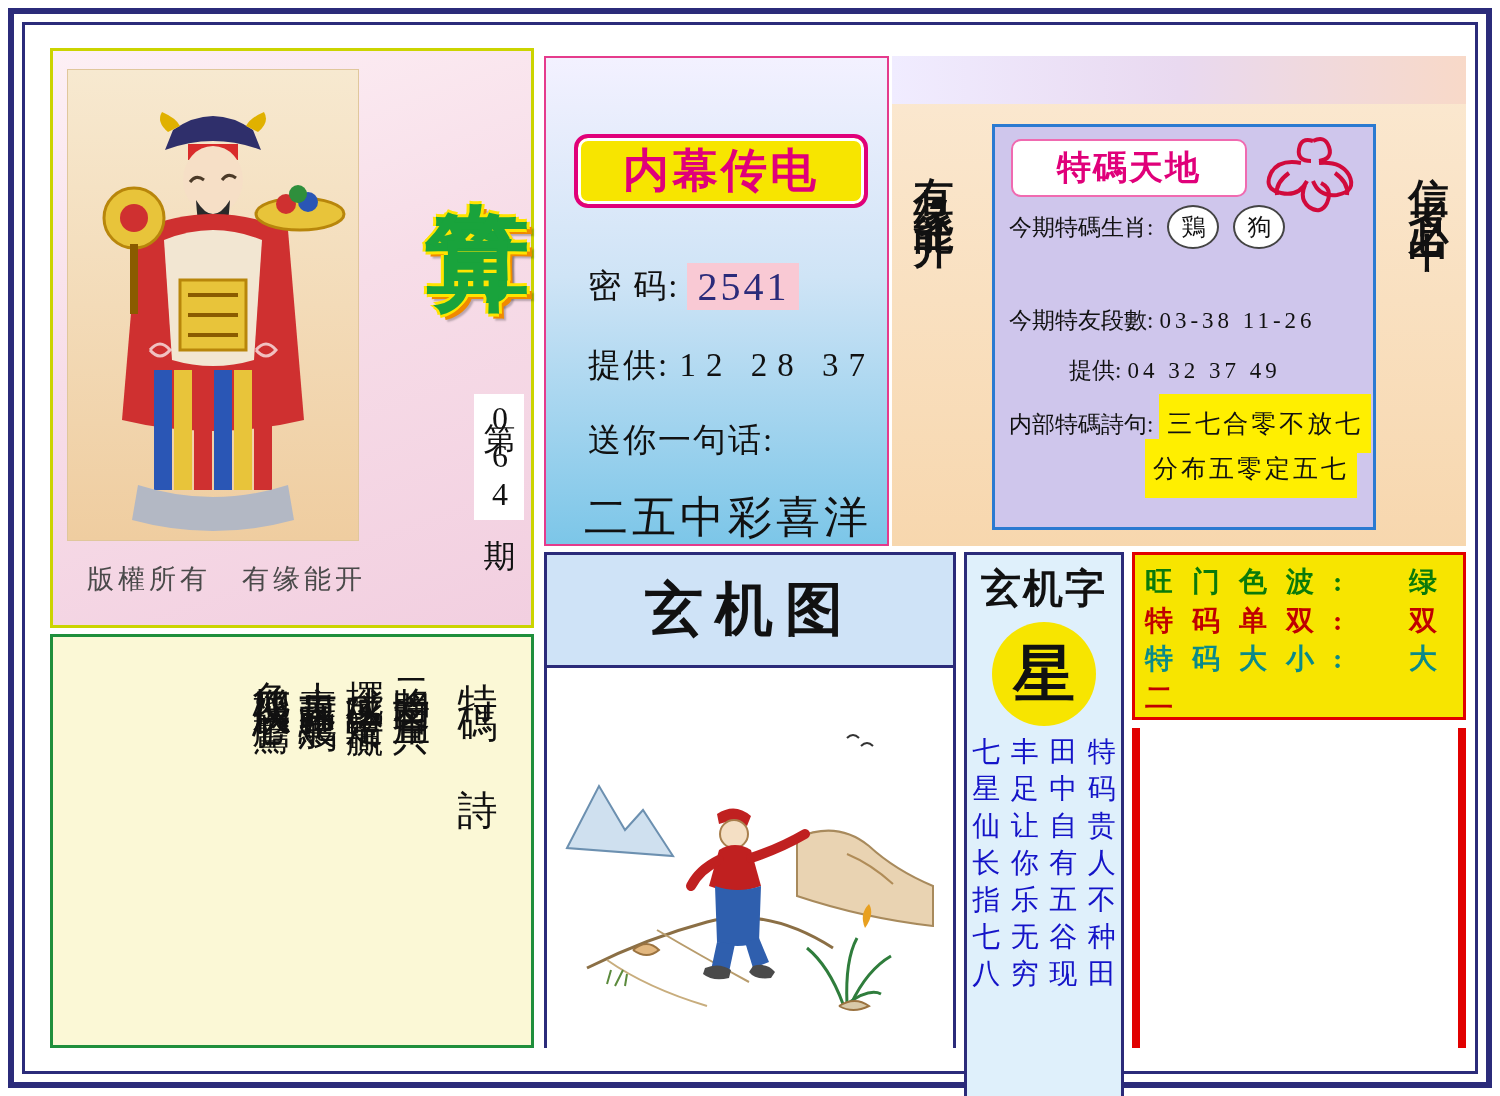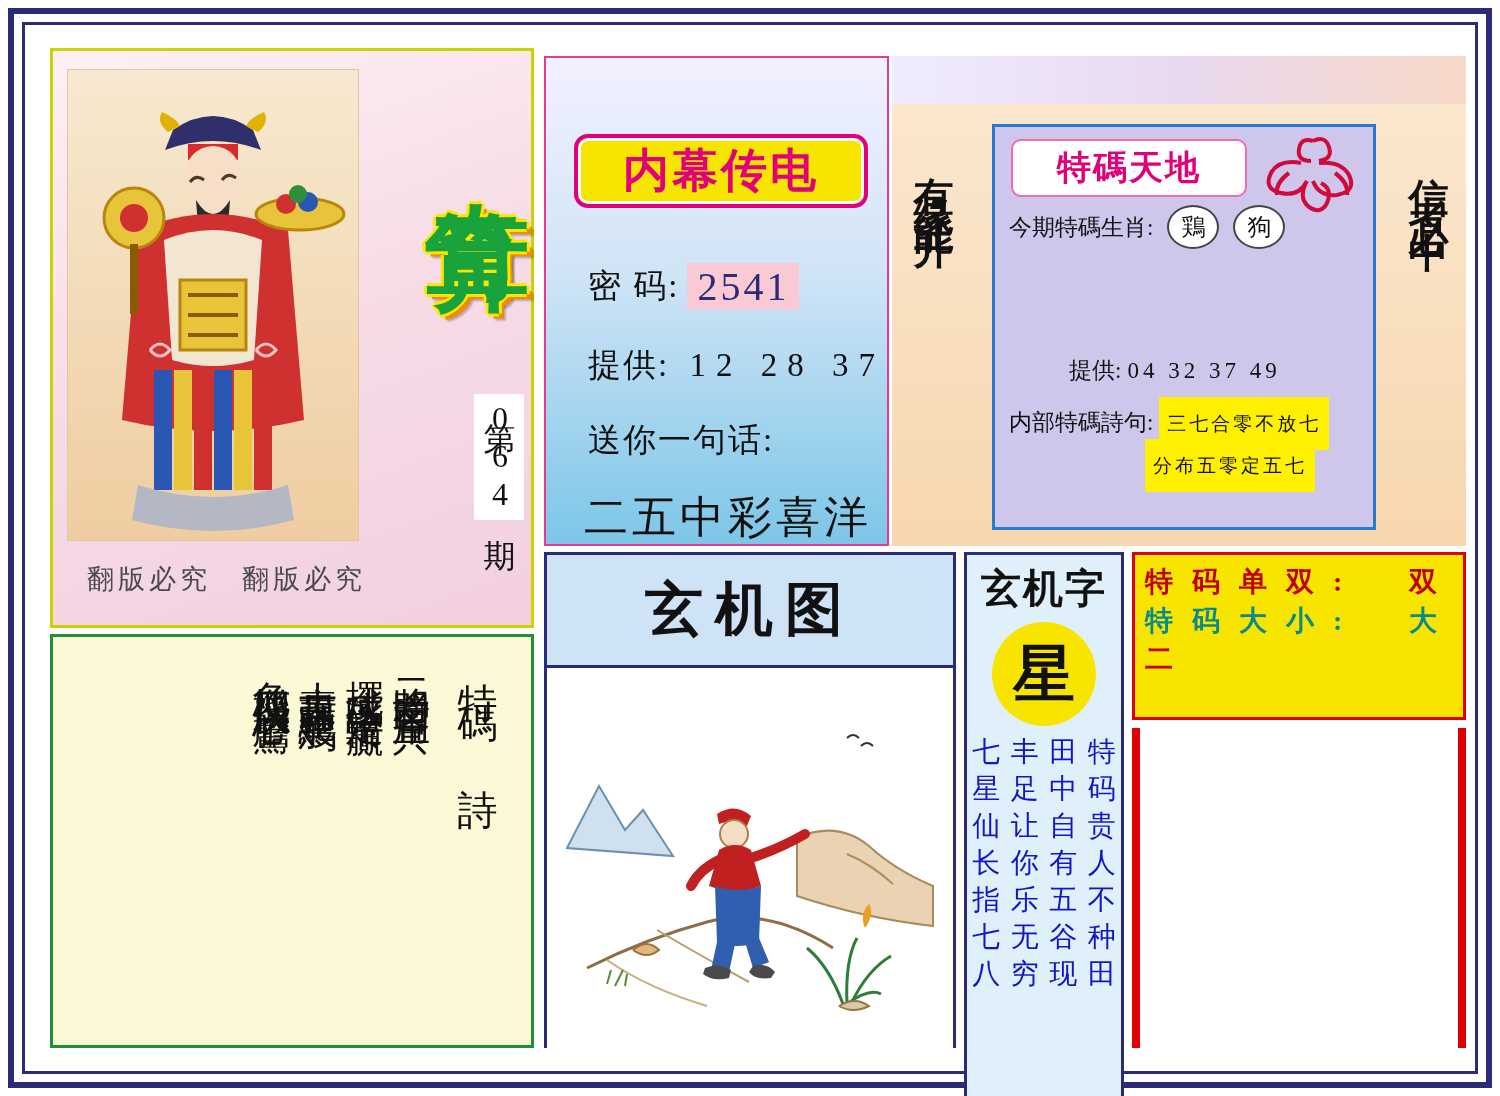--- a/index.html
+++ b/index.html
@@ -166,21 +166,21 @@
   }
   .pw-row { left: 42px; top: 205px; display:flex; align-items:center; gap:8px;}
   .pw-val {
     background: #f9c9d4;
     color: #2b2b7a;
     font-size: 40px;
     padding: 0 10px;
     letter-spacing: 3px;
   }
   .gong-row { left: 42px; top: 285px; }
-  .gong-val { letter-spacing: 10px; margin-left: 10px; }
+  .gong-val { letter-spacing: 10px; }
   .sent-row { left: 42px; top: 360px; }
   .lucky-row {
     left: 38px; top: 430px;
     font-size: 44px;
     letter-spacing: 4px;
     color: #111;
   }
 
   
   .orange {
@@ -260,21 +260,21 @@
     color: #111;
   }
   .ln2 { left: 74px; top: 128px; letter-spacing: 2px; }
   .ln3 { left: 14px; top: 178px; }
   .ln4 { left: 74px; top: 228px; }
   .ln5 { left: 14px; top: 280px; }
   .hl {
     background: #ffef00;
     color: #111;
     padding: 16px 8px;
-    font-size: 19px;
+    font-size: 25px;
     letter-spacing: 3px;
   }
   .hl2 { position: absolute; left: 150px; top: 325px; }
   .num-sp { letter-spacing: 4px; margin-left: 6px; }
 
   
   .xjt {
     position: absolute;
     left: 510px; top: 518px;
     width: 412px; height: 496px;
@@ -438,21 +438,21 @@
             <circle cx="34" cy="14" r="9" fill="#2f8f3c"></circle>
           </g>
 
           <g stroke="#ffffff" stroke-width="3" fill="none" opacity="0.7">
             <path d="M82 280 q10 -12 20 0 q-10 12 -20 0"></path>
             <path d="M188 280 q10 -12 20 0 q-10 12 -20 0"></path>
           </g>
         </svg>
       </div>
       <div class="hero-title">奇算</div>
-      <div class="hero-copy">翻版必究　翻版必究</div>
+      <div class="hero-copy">版權所有　有缘能开</div>
     </div>
     <div class="issue-badge">第064期</div>
 
     <div class="poem">
       <div class="poem-col title">特碼　詩</div>
       <div class="poem-col">二將門智各用兵，</div>
       <div class="poem-col">擺成隊伍定輪贏。</div>
       <div class="poem-col">十裏封疆馳駿馬，</div>
       <div class="poem-col">危機四伏心膽驚。</div>
     </div>
@@ -492,20 +492,23 @@
           </svg>
         </div>
 
         <div class="tema-line zodiac-row">
           <span>今期特碼生肖:</span>
           <span class="zodiac-ball">鶏</span>
           <span class="zodiac-ball">狗</span>
         </div>
 
 
+        <div class="tema-line ln3">
+          <span>今期特友段數:</span><span class="num-sp">03-38    11-26</span>
+        </div>
 
         <div class="tema-line ln4">
           <span>提供:</span><span class="num-sp">04 32    37  49</span>
         </div>
 
         <div class="tema-line ln5">
           <span>内部特碼詩句:</span>
           <span class="hl">三七合零不放七</span>
         </div>
         <div class="tema-line hl2">
@@ -596,20 +599,24 @@
         <span>种</span>
         <span>八</span>
         <span>穷</span>
         <span>现</span>
         <span>田</span>
       </div>
     </div>
 
     <div class="wang">
       <div class="wang-row">
+        <span class="k" style="color:#0a7a0a">旺 门 色 波 :</span>
+        <span class="v" style="color:#0a7a0a">绿</span>
+      </div>
+      <div class="wang-row">
         <span class="k" style="color:#c00000">特 码 单 双 :</span>
         <span class="v" style="color:#c00000">双</span>
       </div>
       <div class="wang-row">
         <span class="k" style="color:#0a8a8a">特 码 大 小 :</span>
         <span class="v" style="color:#0a8a8a">大</span>
       </div>
       <div class="wang-row">
         <span class="v" style="color:#c00000">二</span>
       </div>

